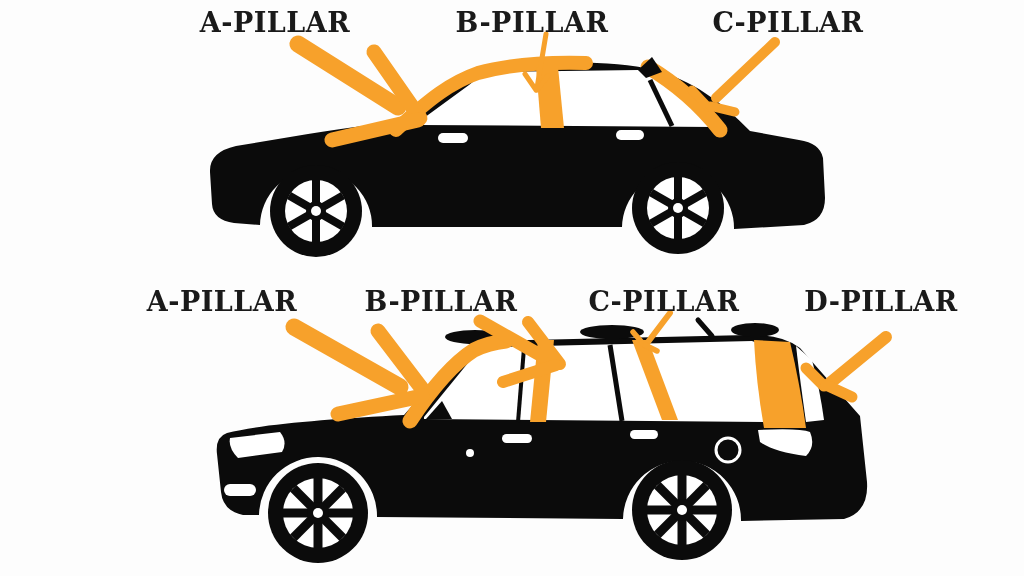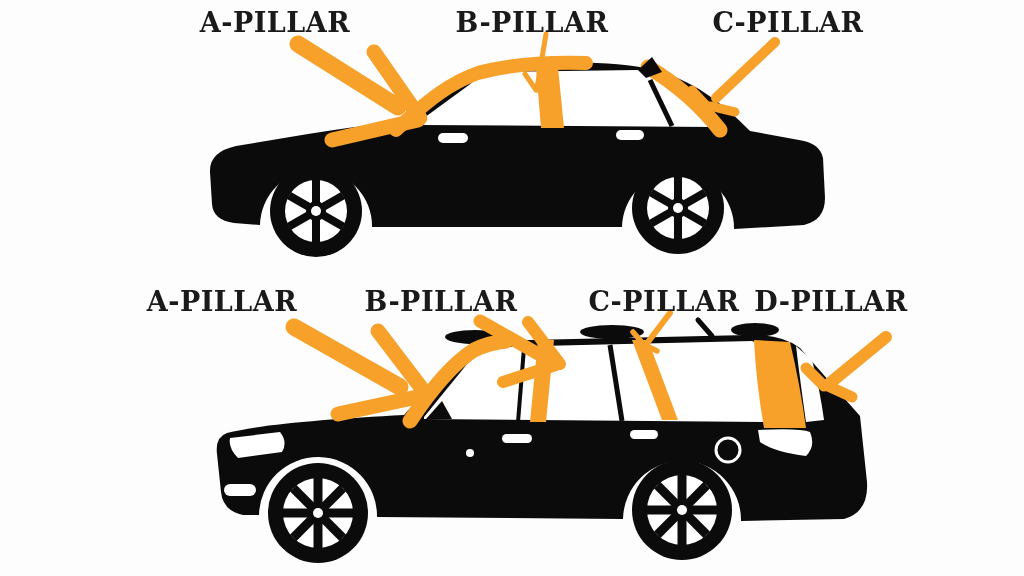--- a/index.html
+++ b/index.html
@@ -34,21 +34,21 @@
   <div class="row-top">
     <div class="pillar-label" style="left:275px">A-PILLAR</div>
     <div class="pillar-label" style="left:532px">B-PILLAR</div>
     <div class="pillar-label" style="left:788px">C-PILLAR</div>
   </div>
 
   <div class="row-bottom">
     <div class="pillar-label" style="left:222px">A-PILLAR</div>
     <div class="pillar-label" style="left:441px">B-PILLAR</div>
     <div class="pillar-label" style="left:664px">C-PILLAR</div>
-    <div class="pillar-label" style="left:831px">D-PILLAR</div>
+    <div class="pillar-label" style="left:881px">D-PILLAR</div>
   </div>
 
   <svg id="sedan-svg" class="illus" viewBox="0 0 1024 280">
     <defs>
       <g id="sedan-wheel">
         <circle r="46" class="ink"></circle>
         <circle r="31" class="wht"></circle>
         <g class="sInk" stroke-width="8">
           <line x1="0" y1="0" x2="0" y2="-31"></line>
           <line x1="0" y1="0" x2="27" y2="-15.5"></line>

